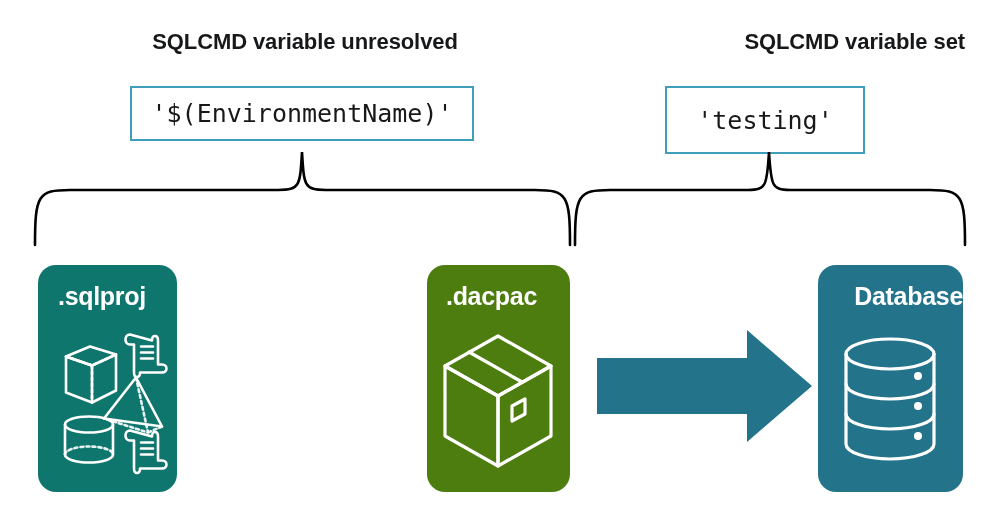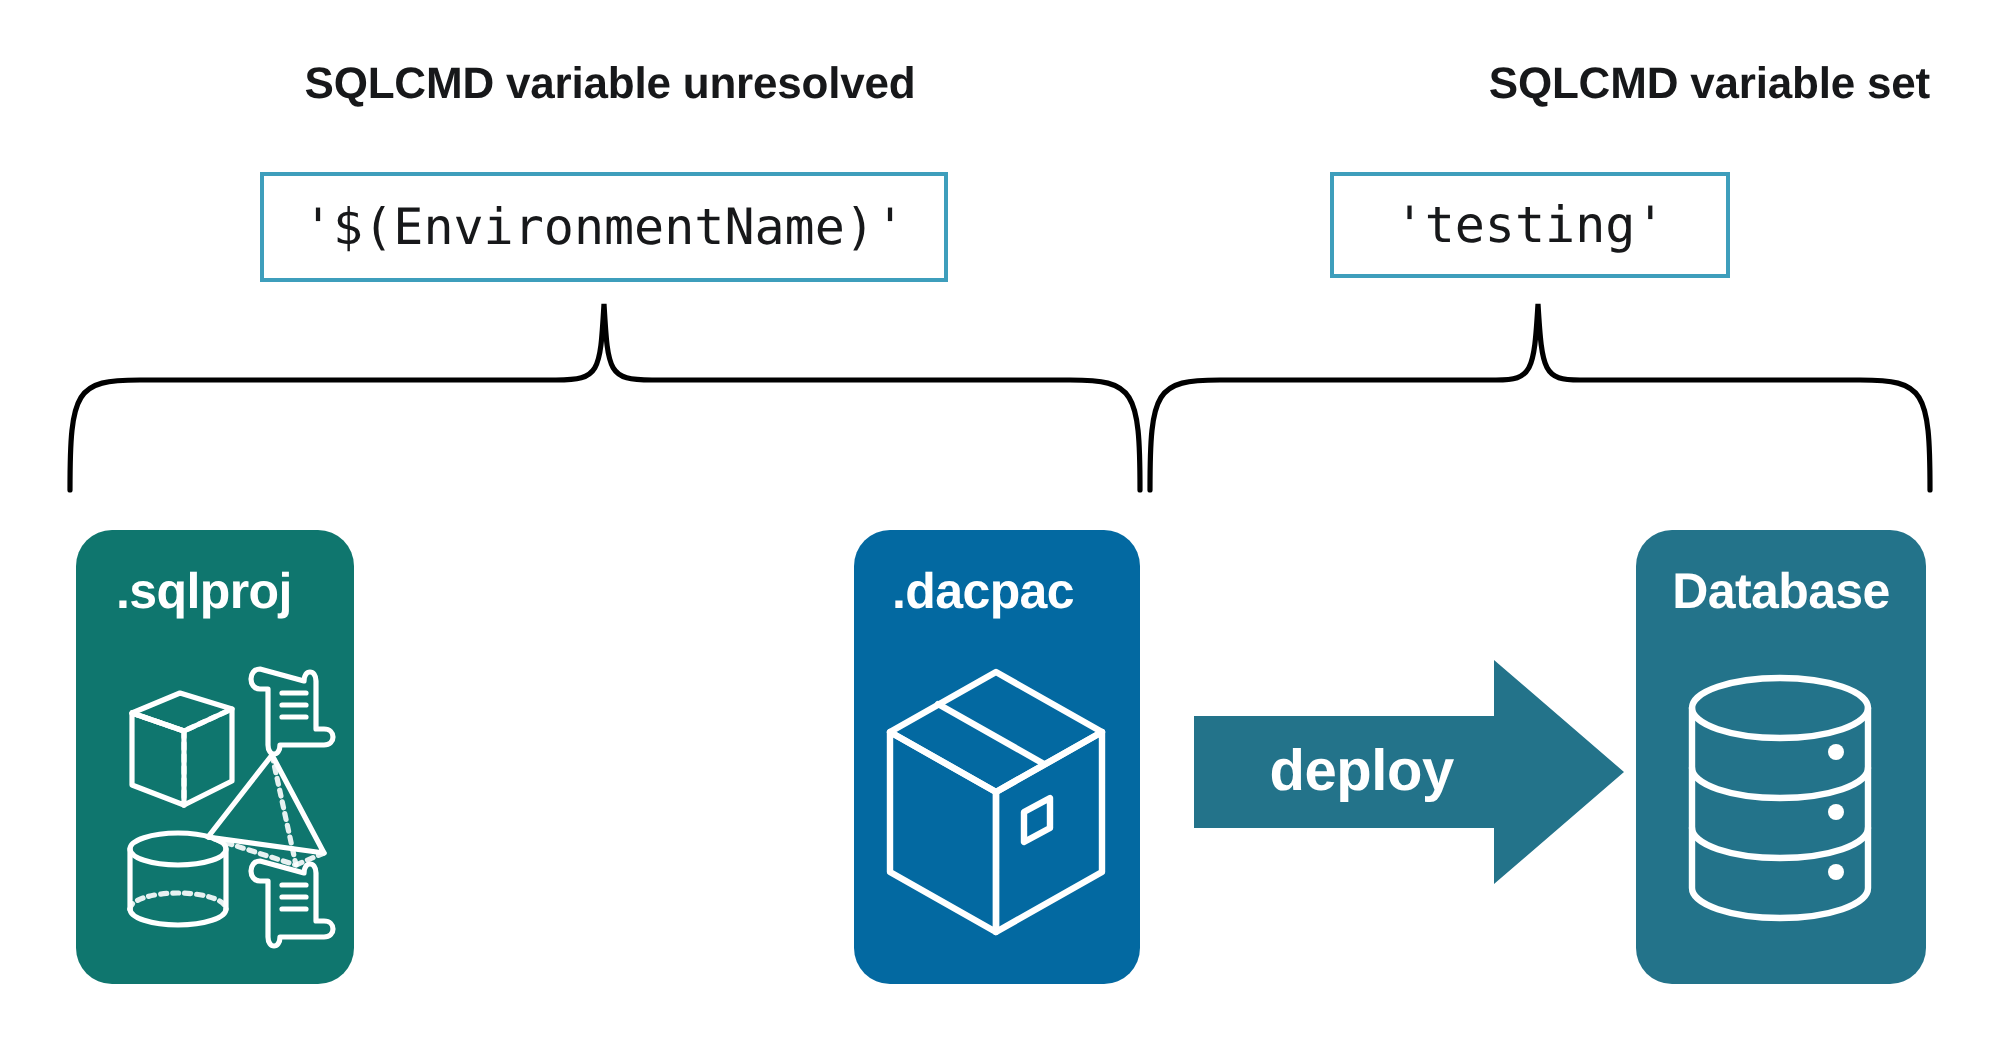--- a/index.html
+++ b/index.html
@@ -46,21 +46,21 @@
     justify-content: center;
   }
   .code-box span {
     font-family: "DejaVu Sans Mono", "Liberation Mono", monospace;
     font-size: 25px;
     color: #17181a;
     white-space: nowrap;
     line-height: 1;
   }
   #code-box-left  { left: 130px; top: 86px; width: 344px; height: 55px; }
-  #code-box-right { left: 665px; top: 86px; width: 200px; height: 53px; }
+  #code-box-right { left: 665px; top: 86px; width: 200px; height: 68px; }
 
   
   .brace-svg {
     position: absolute;
     top: 150px;
     height: 95px;
     overflow: visible;
   }
   #brace-left  { left: 30px;  width: 545px; }
   #brace-right { left: 570px; width: 400px; }
@@ -86,25 +86,25 @@
     white-space: nowrap;
   }
   .stage-box .stage-art {
     position: absolute;
     left: 0;
     right: 0;
     top: 52px;
     bottom: 8px;
   }
   #box-sqlproj  { left: 38px;  width: 139px; background: #0f766e; }
-  #box-dacpac   { left: 427px; width: 143px; background: #0369a1; }
+  #box-dacpac   { left: 427px; width: 143px; background: #4d7c0f; }
   #box-database { left: 818px; width: 145px; background: #23738a; }
   #box-sqlproj .stage-label  { text-align: left; padding-left: 20px; }
   #box-dacpac .stage-label   { text-align: left; padding-left: 19px; }
-  #box-database .stage-label { text-align: center; padding-left: 0; }
+  #box-database .stage-label { text-align: right; padding-left: 0; }
 
   
   .arrow {
     position: absolute;
     top: 330px;
     height: 112px;
   }
   .arrow .arrow-label {
     position: absolute;
     top: 0;
@@ -226,21 +226,20 @@
           <path d="M 85 88 L 98 81 L 98 96 L 85 103 Z"></path>
         </g>
       </svg>
     </div>
   </div>
 
   <div class="arrow" id="arrow-deploy">
     <svg viewBox="0 0 215 112" width="100%" height="100%" preserveAspectRatio="none">
       <polygon points="0,28 150,28 150,0 215,56 150,112 150,84 0,84" fill="#23738a"></polygon>
     </svg>
-    <div class="arrow-label">deploy</div>
   </div>
 
   <div class="stage-box" id="box-database">
     <div class="stage-label">Database</div>
     <div class="stage-art">
       <svg viewBox="0 0 145 165" width="100%" height="100%" preserveAspectRatio="xMidYMid meet">
         <g fill="none" stroke="#ffffff" stroke-width="3.2" stroke-linejoin="round" stroke-linecap="round">
           <ellipse cx="72" cy="36" rx="44" ry="15"></ellipse>
           <path d="M 28 36 L 28 126 A 44 15 0 0 0 116 126 L 116 36"></path>
           <path d="M 28 66 A 44 15 0 0 0 116 66"></path>

